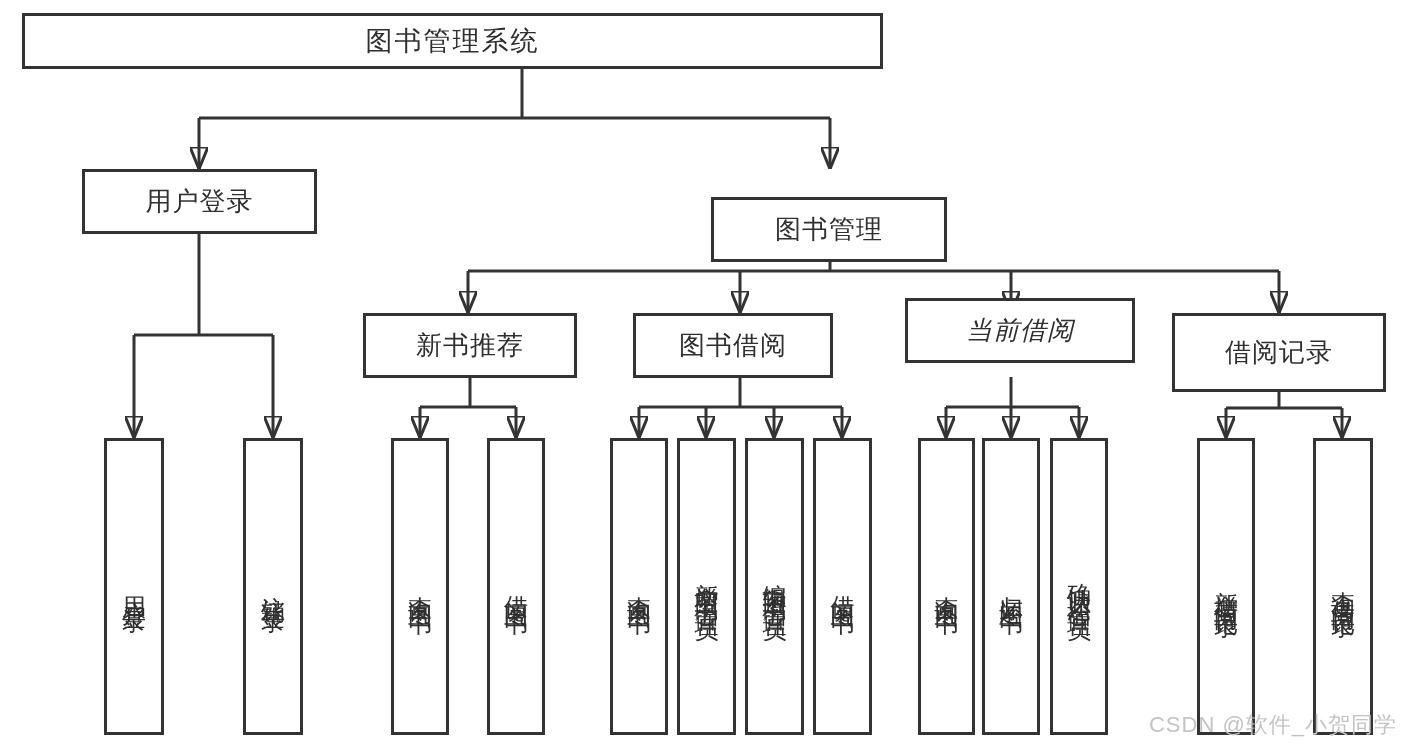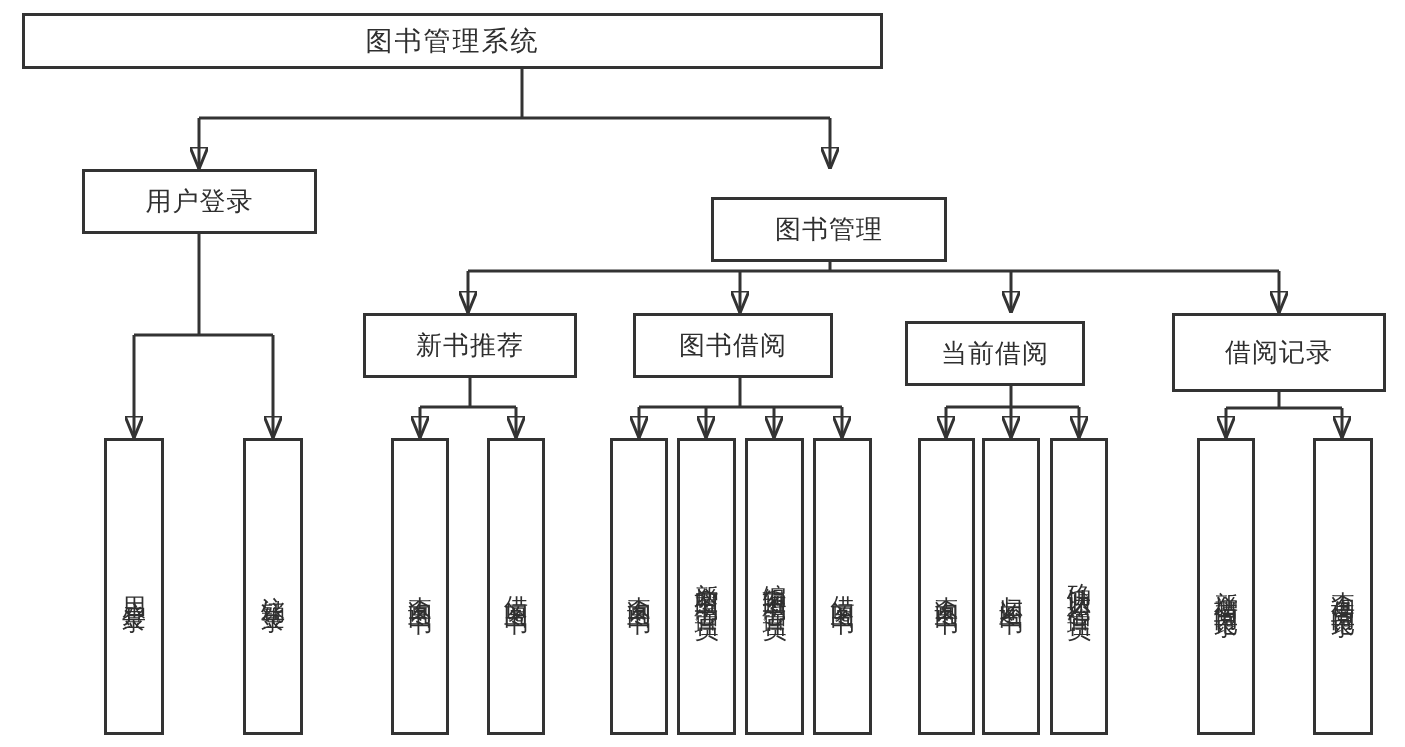--- a/index.html
+++ b/index.html
@@ -102,21 +102,21 @@
   <div class="node hbox" style="left:711px;top:169px;width:236px;height:65px;margin-top:28px;">
     <span>图书管理</span>
   </div>
 
   <div class="node hbox" style="left:363px;top:313px;width:214px;height:65px;">
     <span>新书推荐</span>
   </div>
   <div class="node hbox" style="left:633px;top:313px;width:200px;height:65px;">
     <span>图书借阅</span>
   </div>
-  <div class="node hbox" style="left:905px;top:321px;width:180px;height:65px;">
+  <div class="node hbox" style="left:905px;top:298px;width:230px;height:65px;font-style:italic;">
     <span>当前借阅</span>
   </div>
   <div class="node hbox" style="left:1172px;top:313px;width:214px;height:79px;">
     <span>借阅记录</span>
   </div>
 
   <div class="node vbox" style="left:104px;top:438px;width:60px;height:297px;">
     <span class="vlabel">用户登录</span>
   </div>
   <div class="node vbox" style="left:243px;top:438px;width:60px;height:297px;">
@@ -153,14 +153,15 @@
     <span class="vlabel">确认归还（管理员）</span>
   </div>
 
   <div class="node vbox" style="left:1197px;top:438px;width:58px;height:297px;">
     <span class="vlabel">新增借阅记录</span>
   </div>
   <div class="node vbox" style="left:1313px;top:438px;width:60px;height:297px;">
     <span class="vlabel">查询借阅记录</span>
   </div>
 
+  <div class="watermark">CSDN @软件_小贺同学</div>
 
 </div>
 
 </body></html>

